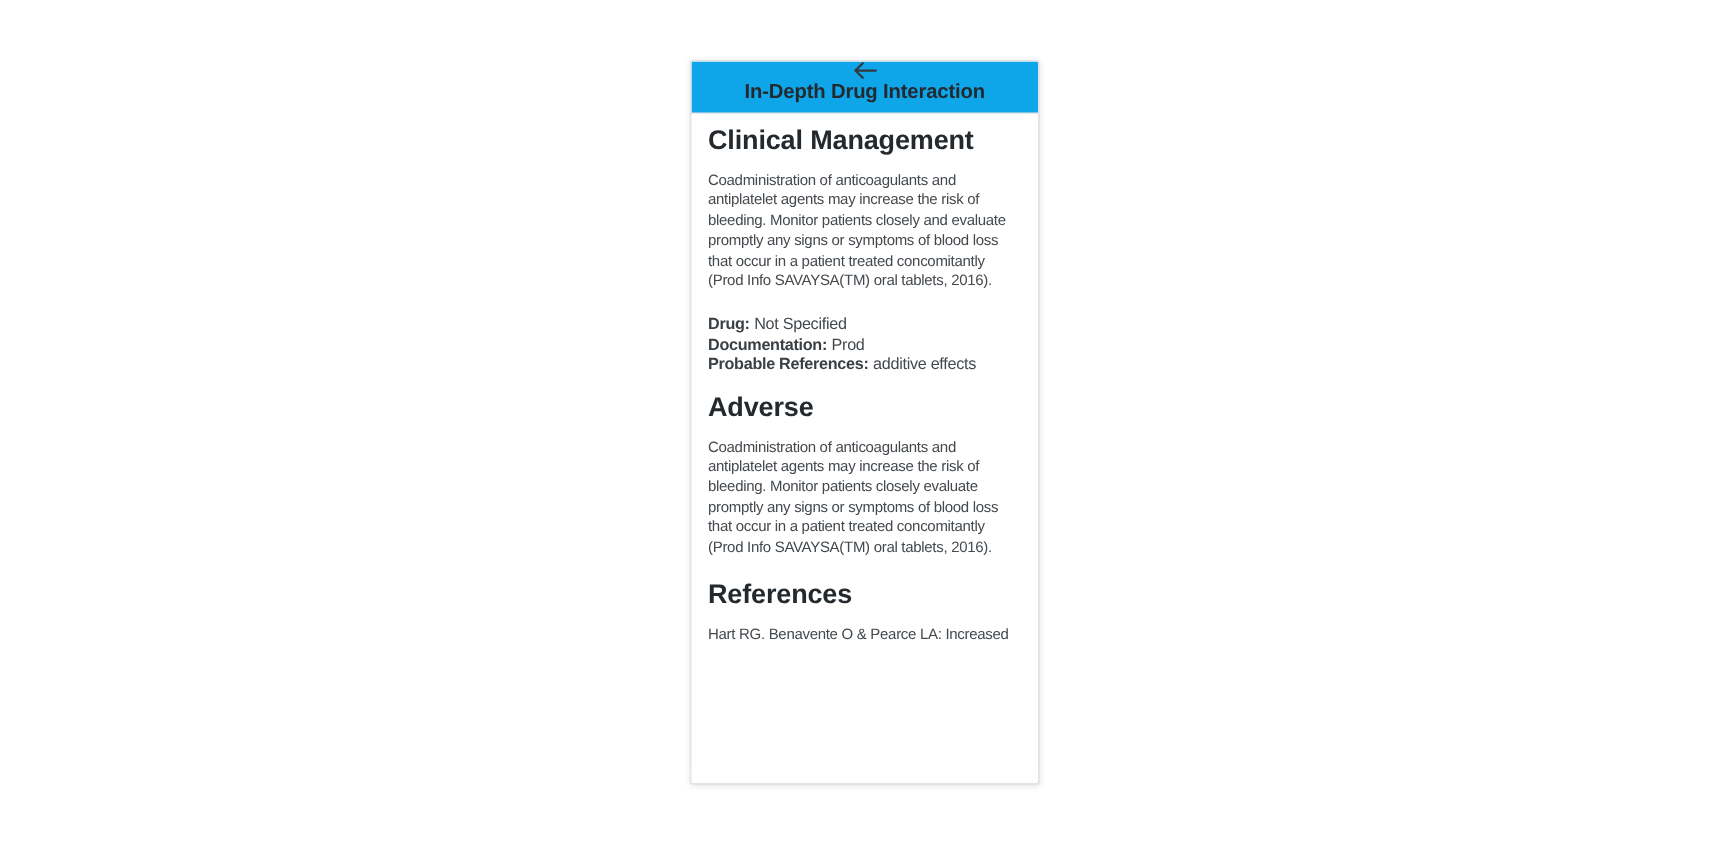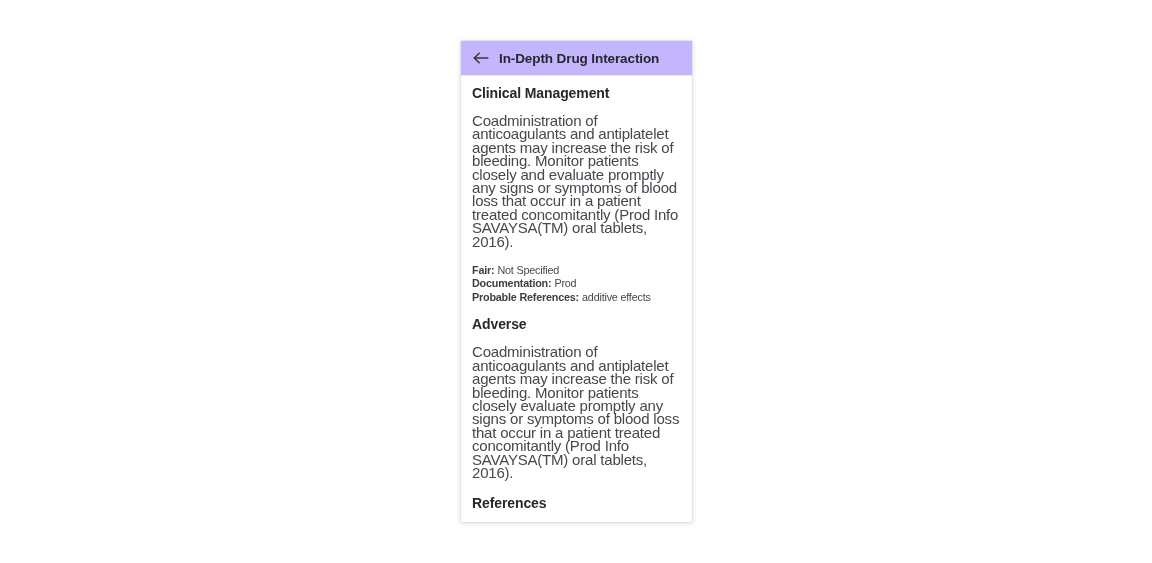--- a/index.html
+++ b/index.html
@@ -18,24 +18,24 @@
     background: #ffffff;
     border: 1px solid #e4e4e4;
     border-radius: 2px;
     box-shadow: 0 1px 5px rgba(0,0,0,0.10), 0 0 1px rgba(0,0,0,0.06);
     overflow: hidden;
   }
   .panel-header {
     height: 35px;
     display: flex;
     align-items: center;
-    gap: 10px;
     padding: 0 11px;
     border-bottom: 1px solid #e8e8e8;
-    background: #c4b5fd;
+    background: #0ea5e9;
+    flex-direction: column;
   }
   .back-btn {
     background: none;
     border: none;
     padding: 0;
     margin: 0;
     display: flex;
     align-items: center;
     cursor: pointer;
   }
@@ -45,29 +45,29 @@
     color: #24292e;
     letter-spacing: -0.1px;
     white-space: nowrap;
   }
   .panel-body {
     padding: 9px 11px 0;
     height: calc(100% - 35px);
     overflow: hidden;
   }
   h2.section-heading {
-    font-size: 14px;
+    font-size: 18px;
     line-height: 16px;
     font-weight: bold;
     color: #24292e;
     letter-spacing: -0.1px;
     margin: 0 0 13px;
   }
   .body-text {
-    font-size: 15px;
+    font-size: 10px;
     line-height: 13.4px;
     letter-spacing: -0.2px;
     color: #44494e;
     margin: 0 0 16px;
   }
   .meta { margin: 0 0 12px; }
   .meta-row {
     margin: 0;
     font-size: 10.8px;
     line-height: 13.4px;
@@ -98,21 +98,21 @@
   </div>
 
   <div class="panel-body">
 
     <h2 class="section-heading">Clinical Management</h2>
 
     <p class="body-text">Coadministration of anticoagulants and antiplatelet agents may increase the risk of bleeding. Monitor patients closely and evaluate promptly any signs or symptoms of blood loss that occur in a patient treated concomitantly (Prod Info SAVAYSA(TM) oral tablets, 2016).</p>
 
     <div class="meta">
       <p class="meta-row">
-        <span class="label">Fair:</span><span>Not Specified</span>
+        <span class="label">Drug:</span><span>Not Specified</span>
       </p>
       <p class="meta-row">
         <span class="label">Documentation:</span><span>Prod</span>
       </p>
       <p class="meta-row">
         <span class="label">Probable References:</span><span>additive effects</span>
       </p>
     </div>
 
     <h2 class="section-heading">Adverse</h2>

